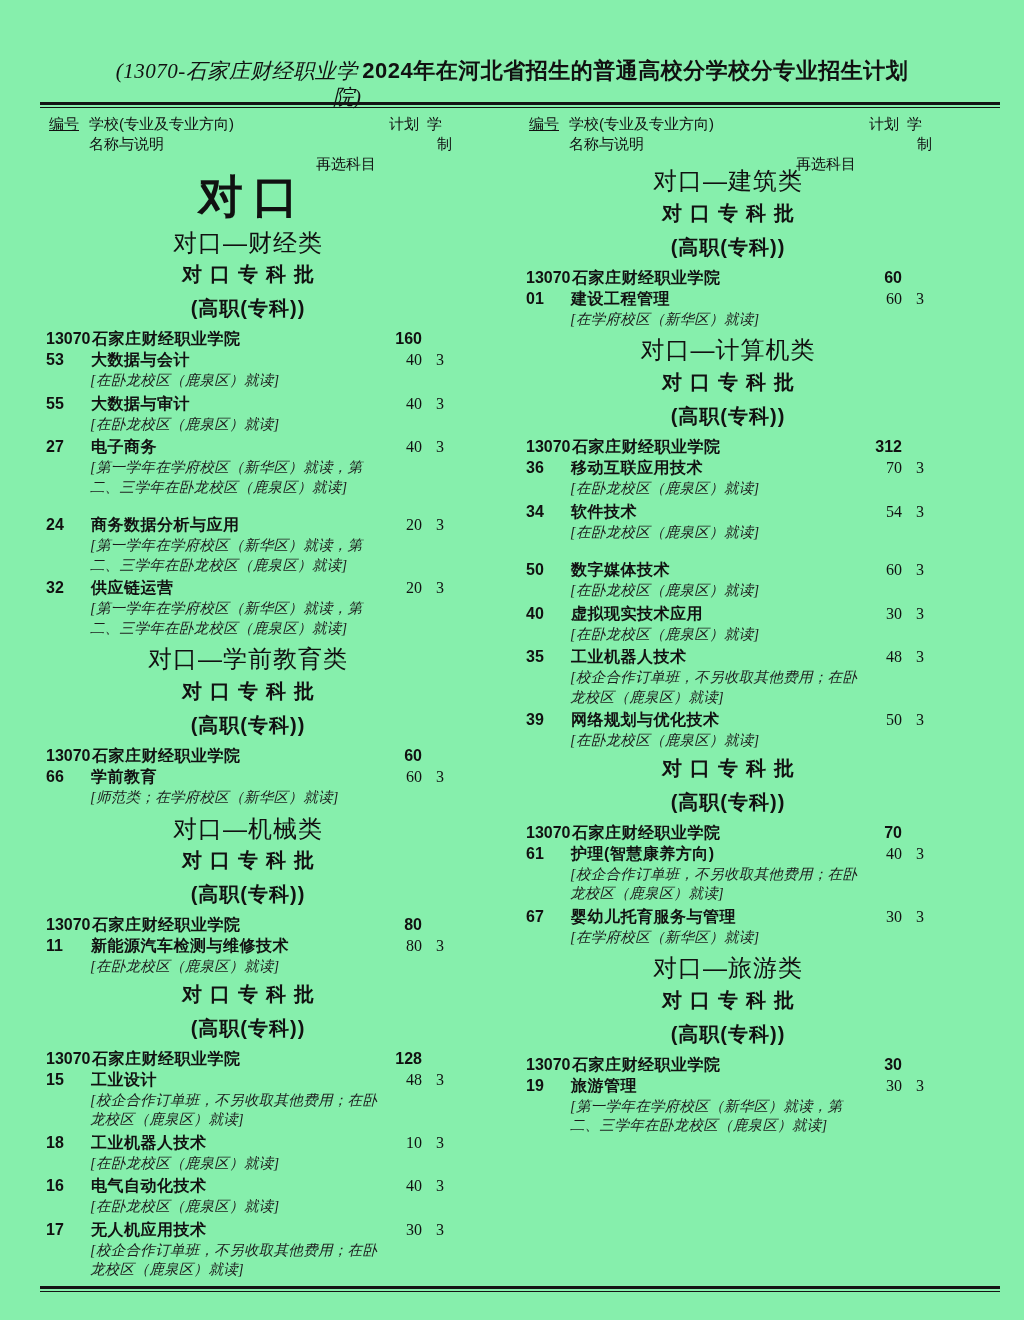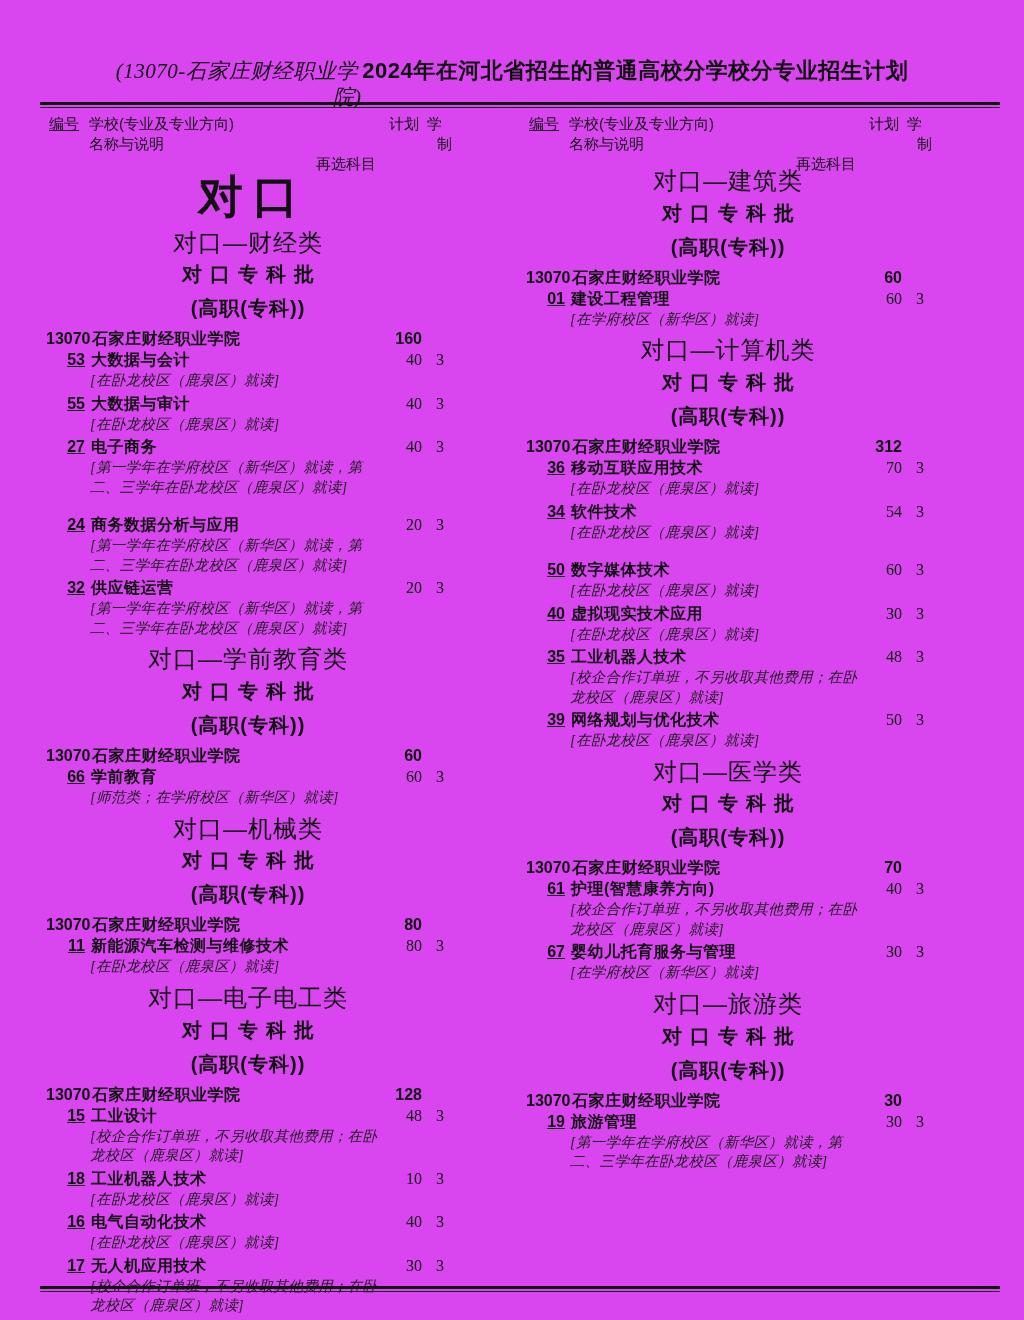--- a/index.html
+++ b/index.html
@@ -1,19 +1,19 @@
 <!DOCTYPE html>
 <html><head>
 <meta charset="utf-8">
 <style>
   html,body{margin:0;padding:0;background:#ffffff;}
   .page{
     position:relative;
     width:1024px;height:1320px;
-    background:#d946ef;
+    background:#86efac;
     font-family:"Liberation Sans",sans-serif;
     color:#111;
     overflow:hidden;
   }
   
   .doc-title{
     position:absolute;top:56px;left:0;width:100%;
     text-align:center;white-space:nowrap;
   }
   .kai{font-family:"Liberation Serif",serif;font-style:italic;}
@@ -57,21 +57,21 @@
     font-weight:700;font-size:20px;line-height:1.25;
     text-align:center;letter-spacing:8px;padding-left:8px;margin-top:5px;
   }
   .level{
     font-weight:600;font-size:20px;line-height:1.25;
     text-align:center;letter-spacing:1px;margin:9px 0 7px 0;
   }
   .row{position:relative;font-size:16px;line-height:21px;}
   .row .code{display:inline-block;width:40px;font-weight:700;}
   .school-row .code{text-align:left;}
-  .major-row .code{text-align:right;width:39px;text-decoration:underline;}
+  .major-row .code{width:39px;}
   .row .name{font-weight:700;margin-left:6px;letter-spacing:0.5px;}
   .row .plan{position:absolute;right:28px;top:0;}
   .school-row .plan{font-weight:700;}
   .major-row .plan{font-family:"Liberation Serif","DejaVu Serif",serif;font-weight:400;}
   .row .years{position:absolute;left:390px;top:0;
     font-family:"Liberation Serif","DejaVu Serif",serif;font-weight:400;}
   .note{
     font-family:"Liberation Serif",serif;font-style:italic;
     font-size:14.5px;line-height:19.5px;color:#1c1c1c;
     margin:1px 0 2px 44px;width:294px;letter-spacing:0.3px;
@@ -128,21 +128,20 @@
       <div class="level">(高职(专科))</div>
       <div class="row school-row"><span class="code">13070</span><span class="name">石家庄财经职业学院</span><span class="plan">60</span></div>
       <div class="row major-row"><span class="code">66</span><span class="name">学前教育</span><span class="plan">60</span><span class="years">3</span></div>
       <div class="note">[师范类；在学府校区（新华区）就读]</div>
       <div class="category">对口—机械类</div>
       <div class="batch">对口专科批</div>
       <div class="level">(高职(专科))</div>
       <div class="row school-row"><span class="code">13070</span><span class="name">石家庄财经职业学院</span><span class="plan">80</span></div>
       <div class="row major-row"><span class="code">11</span><span class="name">新能源汽车检测与维修技术</span><span class="plan">80</span><span class="years">3</span></div>
       <div class="note">[在卧龙校区（鹿泉区）就读]</div>
-      <div class="category">对口—电子电工类</div>
       <div class="batch">对口专科批</div>
       <div class="level">(高职(专科))</div>
       <div class="row school-row"><span class="code">13070</span><span class="name">石家庄财经职业学院</span><span class="plan">128</span></div>
       <div class="row major-row"><span class="code">15</span><span class="name">工业设计</span><span class="plan">48</span><span class="years">3</span></div>
       <div class="note">[校企合作订单班，不另收取其他费用；在卧龙校区（鹿泉区）就读]</div>
       <div class="row major-row"><span class="code">18</span><span class="name">工业机器人技术</span><span class="plan">10</span><span class="years">3</span></div>
       <div class="note">[在卧龙校区（鹿泉区）就读]</div>
       <div class="row major-row"><span class="code">16</span><span class="name">电气自动化技术</span><span class="plan">40</span><span class="years">3</span></div>
       <div class="note">[在卧龙校区（鹿泉区）就读]</div>
       <div class="row major-row"><span class="code">17</span><span class="name">无人机应用技术</span><span class="plan">30</span><span class="years">3</span></div>
@@ -164,21 +163,20 @@
       <div class="row major-row"><span class="code">34</span><span class="name">软件技术</span><span class="plan">54</span><span class="years">3</span></div>
       <div class="note">[在卧龙校区（鹿泉区）就读]</div>
       <div class="row major-row gap-before"><span class="code">50</span><span class="name">数字媒体技术</span><span class="plan">60</span><span class="years">3</span></div>
       <div class="note">[在卧龙校区（鹿泉区）就读]</div>
       <div class="row major-row"><span class="code">40</span><span class="name">虚拟现实技术应用</span><span class="plan">30</span><span class="years">3</span></div>
       <div class="note">[在卧龙校区（鹿泉区）就读]</div>
       <div class="row major-row"><span class="code">35</span><span class="name">工业机器人技术</span><span class="plan">48</span><span class="years">3</span></div>
       <div class="note">[校企合作订单班，不另收取其他费用；在卧龙校区（鹿泉区）就读]</div>
       <div class="row major-row"><span class="code">39</span><span class="name">网络规划与优化技术</span><span class="plan">50</span><span class="years">3</span></div>
       <div class="note">[在卧龙校区（鹿泉区）就读]</div>
-      <div class="category">对口—医学类</div>
       <div class="batch">对口专科批</div>
       <div class="level">(高职(专科))</div>
       <div class="row school-row"><span class="code">13070</span><span class="name">石家庄财经职业学院</span><span class="plan">70</span></div>
       <div class="row major-row"><span class="code">61</span><span class="name">护理(智慧康养方向)</span><span class="plan">40</span><span class="years">3</span></div>
       <div class="note">[校企合作订单班，不另收取其他费用；在卧龙校区（鹿泉区）就读]</div>
       <div class="row major-row"><span class="code">67</span><span class="name">婴幼儿托育服务与管理</span><span class="plan">30</span><span class="years">3</span></div>
       <div class="note">[在学府校区（新华区）就读]</div>
       <div class="category">对口—旅游类</div>
       <div class="batch">对口专科批</div>
       <div class="level">(高职(专科))</div>

